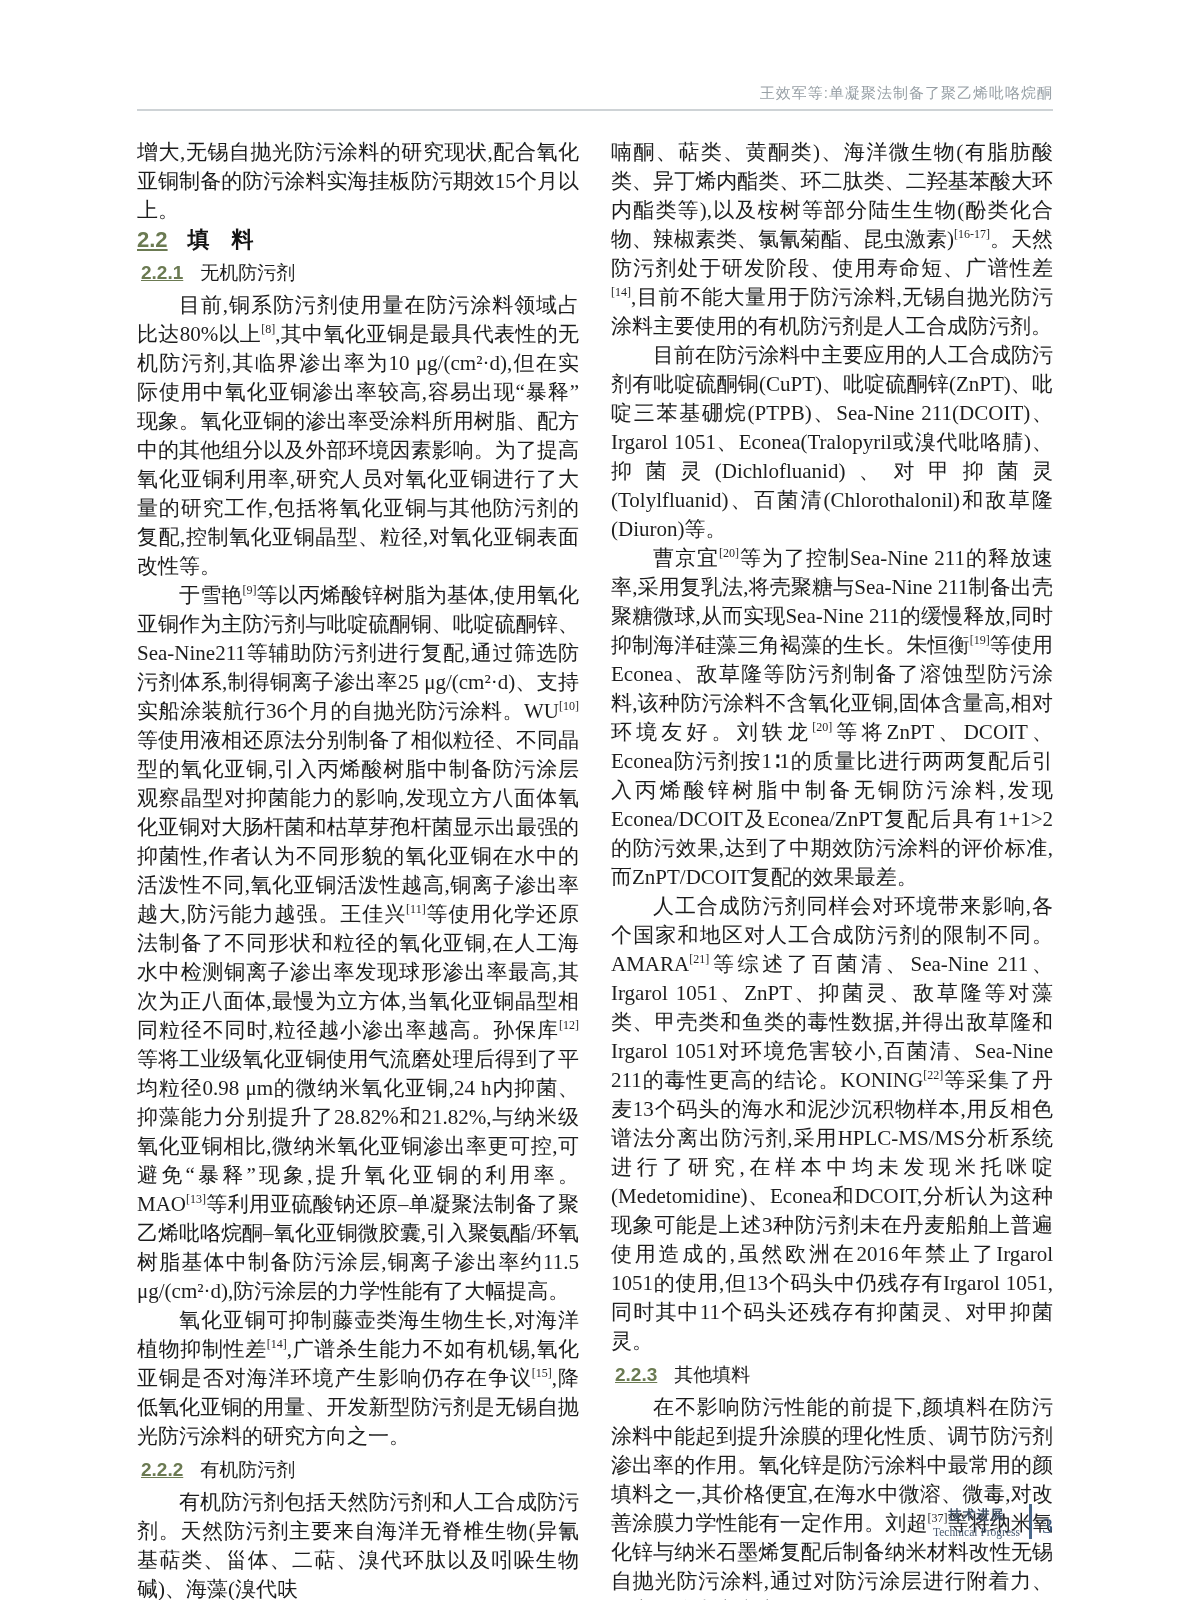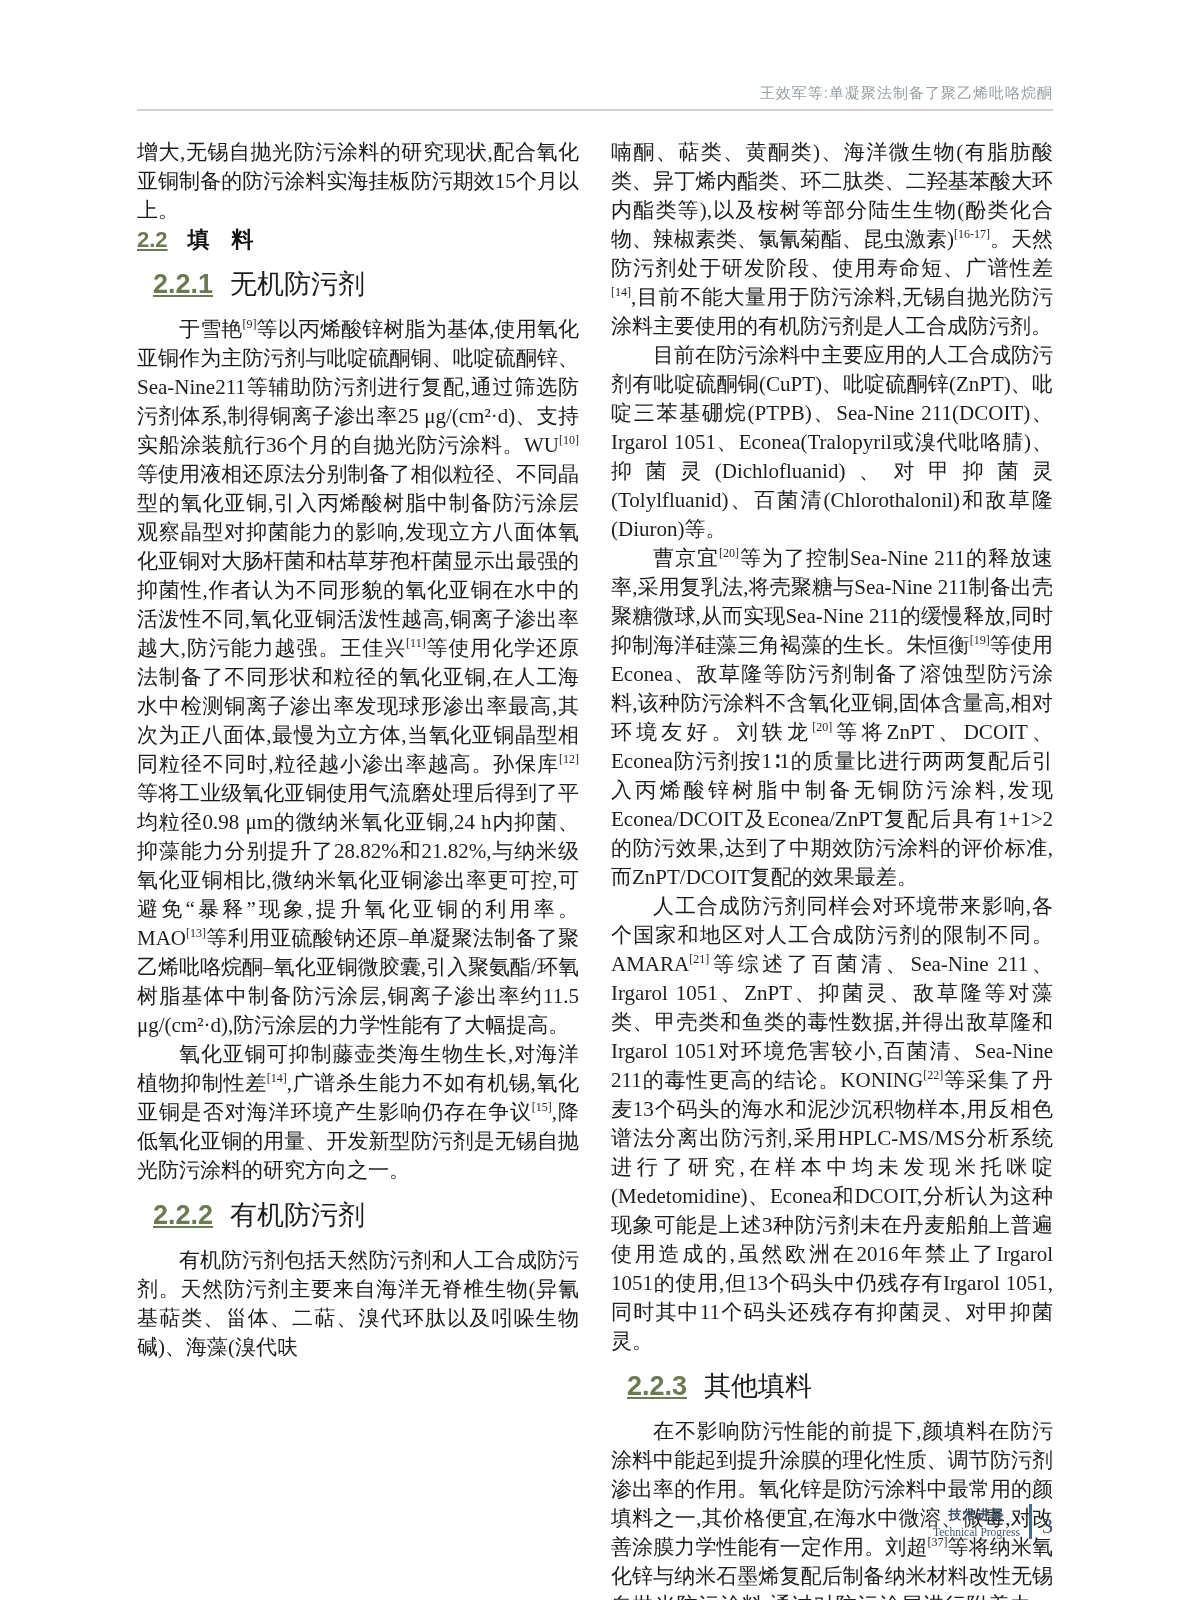--- a/index.html
+++ b/index.html
@@ -47,22 +47,22 @@
     vertical-align: super;
   }
   .sec-h2 {
     margin: 0;
     font-size: 22px;
     line-height: 29px;
     font-weight: bold;
     color: #141414;
   }
   .sec-h3 {
-    margin: 16px;
-    font-size: 27px;
+    margin: 4px;
+    font-size: 19px;
     line-height: 29px;
     font-weight: normal;
     color: #1d1d1d;
   }
   .sec-num {
     font-family: "Liberation Sans", "DejaVu Sans", sans-serif;
     font-weight: 600;
     color: var(--section-num, #6b7a52);
     text-decoration: underline;
   }
@@ -105,20 +105,21 @@
 
   <div class="running-head">王效军等:单凝聚法制备了聚乙烯吡咯烷酮</div>
   <div class="head-rule"></div>
 
   <div class="content">
 
     <div class="col">
       <p class="body">增大,无锡自抛光防污涂料的研究现状,配合氧化亚铜制备的防污涂料实海挂板防污期效15个月以上。</p>
       <h2 class="sec-h2"><span class="sec-num">2.2</span><span>填　料</span></h2>
       <h3 class="sec-h3"><span class="sec-num">2.2.1</span><span>无机防污剂</span></h3>
+      <p class="body indent">目前,铜系防污剂使用量在防污涂料领域占比达80%以上<sup>[8]</sup>,其中氧化亚铜是最具代表性的无机防污剂,其临界渗出率为10 μg/(cm²·d),但在实际使用中氧化亚铜渗出率较高,容易出现“暴释”现象。氧化亚铜的渗出率受涂料所用树脂、配方中的其他组分以及外部环境因素影响。为了提高氧化亚铜利用率,研究人员对氧化亚铜进行了大量的研究工作,包括将氧化亚铜与其他防污剂的复配,控制氧化亚铜晶型、粒径,对氧化亚铜表面改性等。</p>
       <p class="body indent">于雪艳<sup>[9]</sup>等以丙烯酸锌树脂为基体,使用氧化亚铜作为主防污剂与吡啶硫酮铜、吡啶硫酮锌、Sea-Nine211等辅助防污剂进行复配,通过筛选防污剂体系,制得铜离子渗出率25 μg/(cm²·d)、支持实船涂装航行36个月的自抛光防污涂料。WU<sup>[10]</sup>等使用液相还原法分别制备了相似粒径、不同晶型的氧化亚铜,引入丙烯酸树脂中制备防污涂层观察晶型对抑菌能力的影响,发现立方八面体氧化亚铜对大肠杆菌和枯草芽孢杆菌显示出最强的抑菌性,作者认为不同形貌的氧化亚铜在水中的活泼性不同,氧化亚铜活泼性越高,铜离子渗出率越大,防污能力越强。王佳兴<sup>[11]</sup>等使用化学还原法制备了不同形状和粒径的氧化亚铜,在人工海水中检测铜离子渗出率发现球形渗出率最高,其次为正八面体,最慢为立方体,当氧化亚铜晶型相同粒径不同时,粒径越小渗出率越高。孙保库<sup>[12]</sup>等将工业级氧化亚铜使用气流磨处理后得到了平均粒径0.98 μm的微纳米氧化亚铜,24 h内抑菌、抑藻能力分别提升了28.82%和21.82%,与纳米级氧化亚铜相比,微纳米氧化亚铜渗出率更可控,可避免“暴释”现象,提升氧化亚铜的利用率。MAO<sup>[13]</sup>等利用亚硫酸钠还原–单凝聚法制备了聚乙烯吡咯烷酮–氧化亚铜微胶囊,引入聚氨酯/环氧树脂基体中制备防污涂层,铜离子渗出率约11.5 μg/(cm²·d),防污涂层的力学性能有了大幅提高。</p>
       <p class="body indent">氧化亚铜可抑制藤壶类海生物生长,对海洋植物抑制性差<sup>[14]</sup>,广谱杀生能力不如有机锡,氧化亚铜是否对海洋环境产生影响仍存在争议<sup>[15]</sup>,降低氧化亚铜的用量、开发新型防污剂是无锡自抛光防污涂料的研究方向之一。</p>
       <h3 class="sec-h3"><span class="sec-num">2.2.2</span><span>有机防污剂</span></h3>
       <p class="body indent">有机防污剂包括天然防污剂和人工合成防污剂。天然防污剂主要来自海洋无脊椎生物(异氰基萜类、甾体、二萜、溴代环肽以及吲哚生物碱)、海藻(溴代呋</p>
     </div>
 
     <div class="col">
       <p class="body">喃酮、萜类、黄酮类)、海洋微生物(有脂肪酸类、异丁烯内酯类、环二肽类、二羟基苯酸大环内酯类等),以及桉树等部分陆生生物(酚类化合物、辣椒素类、氯氰菊酯、昆虫激素)<sup>[16-17]</sup>。天然防污剂处于研发阶段、使用寿命短、广谱性差<sup>[14]</sup>,目前不能大量用于防污涂料,无锡自抛光防污涂料主要使用的有机防污剂是人工合成防污剂。</p>
       <p class="body indent">目前在防污涂料中主要应用的人工合成防污剂有吡啶硫酮铜(CuPT)、吡啶硫酮锌(ZnPT)、吡啶三苯基硼烷(PTPB)、Sea-Nine 211(DCOIT)、Irgarol 1051、Econea(Tralopyril或溴代吡咯腈)、抑菌灵(Dichlofluanid)、对甲抑菌灵(Tolylfluanid)、百菌清(Chlorothalonil)和敌草隆(Diuron)等。</p>
       <p class="body indent">曹京宜<sup>[20]</sup>等为了控制Sea-Nine 211的释放速率,采用复乳法,将壳聚糖与Sea-Nine 211制备出壳聚糖微球,从而实现Sea-Nine 211的缓慢释放,同时抑制海洋硅藻三角褐藻的生长。朱恒衡<sup>[19]</sup>等使用Econea、敌草隆等防污剂制备了溶蚀型防污涂料,该种防污涂料不含氧化亚铜,固体含量高,相对环境友好。刘轶龙<sup>[20]</sup>等将ZnPT、DCOIT、Econea防污剂按1∶1的质量比进行两两复配后引入丙烯酸锌树脂中制备无铜防污涂料,发现Econea/DCOIT及Econea/ZnPT复配后具有1+1&gt;2的防污效果,达到了中期效防污涂料的评价标准,而ZnPT/DCOIT复配的效果最差。</p>

